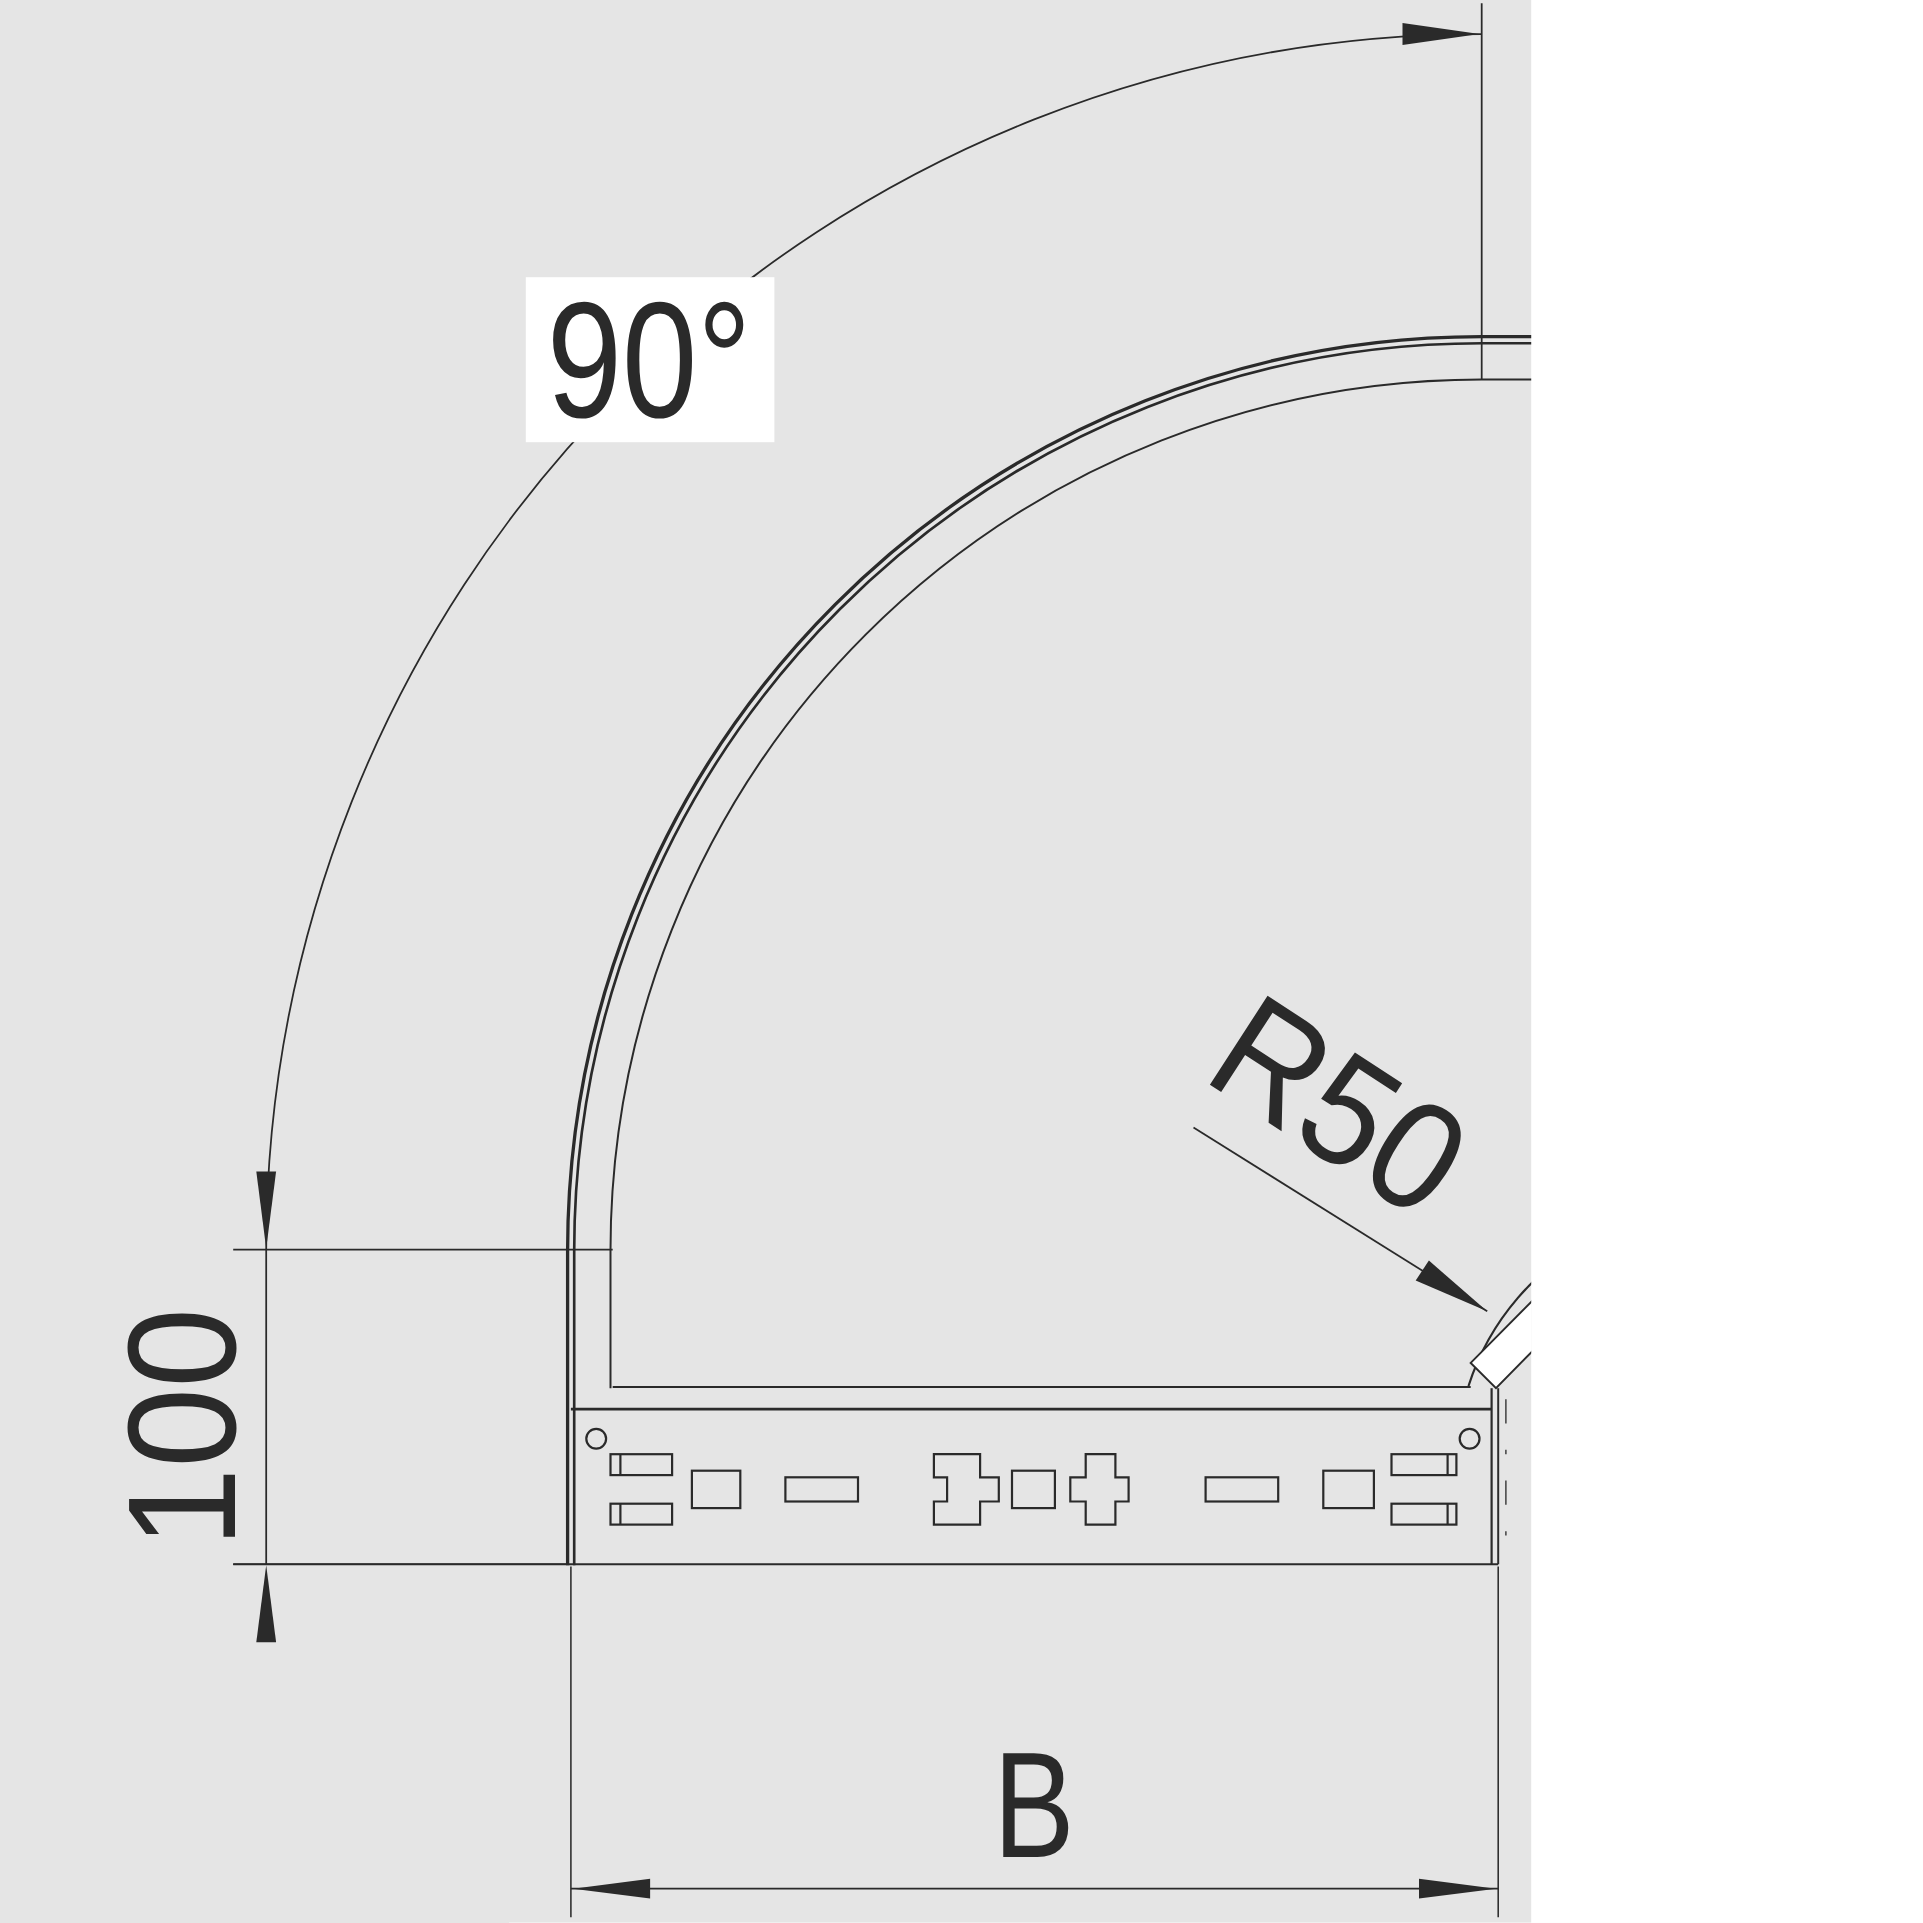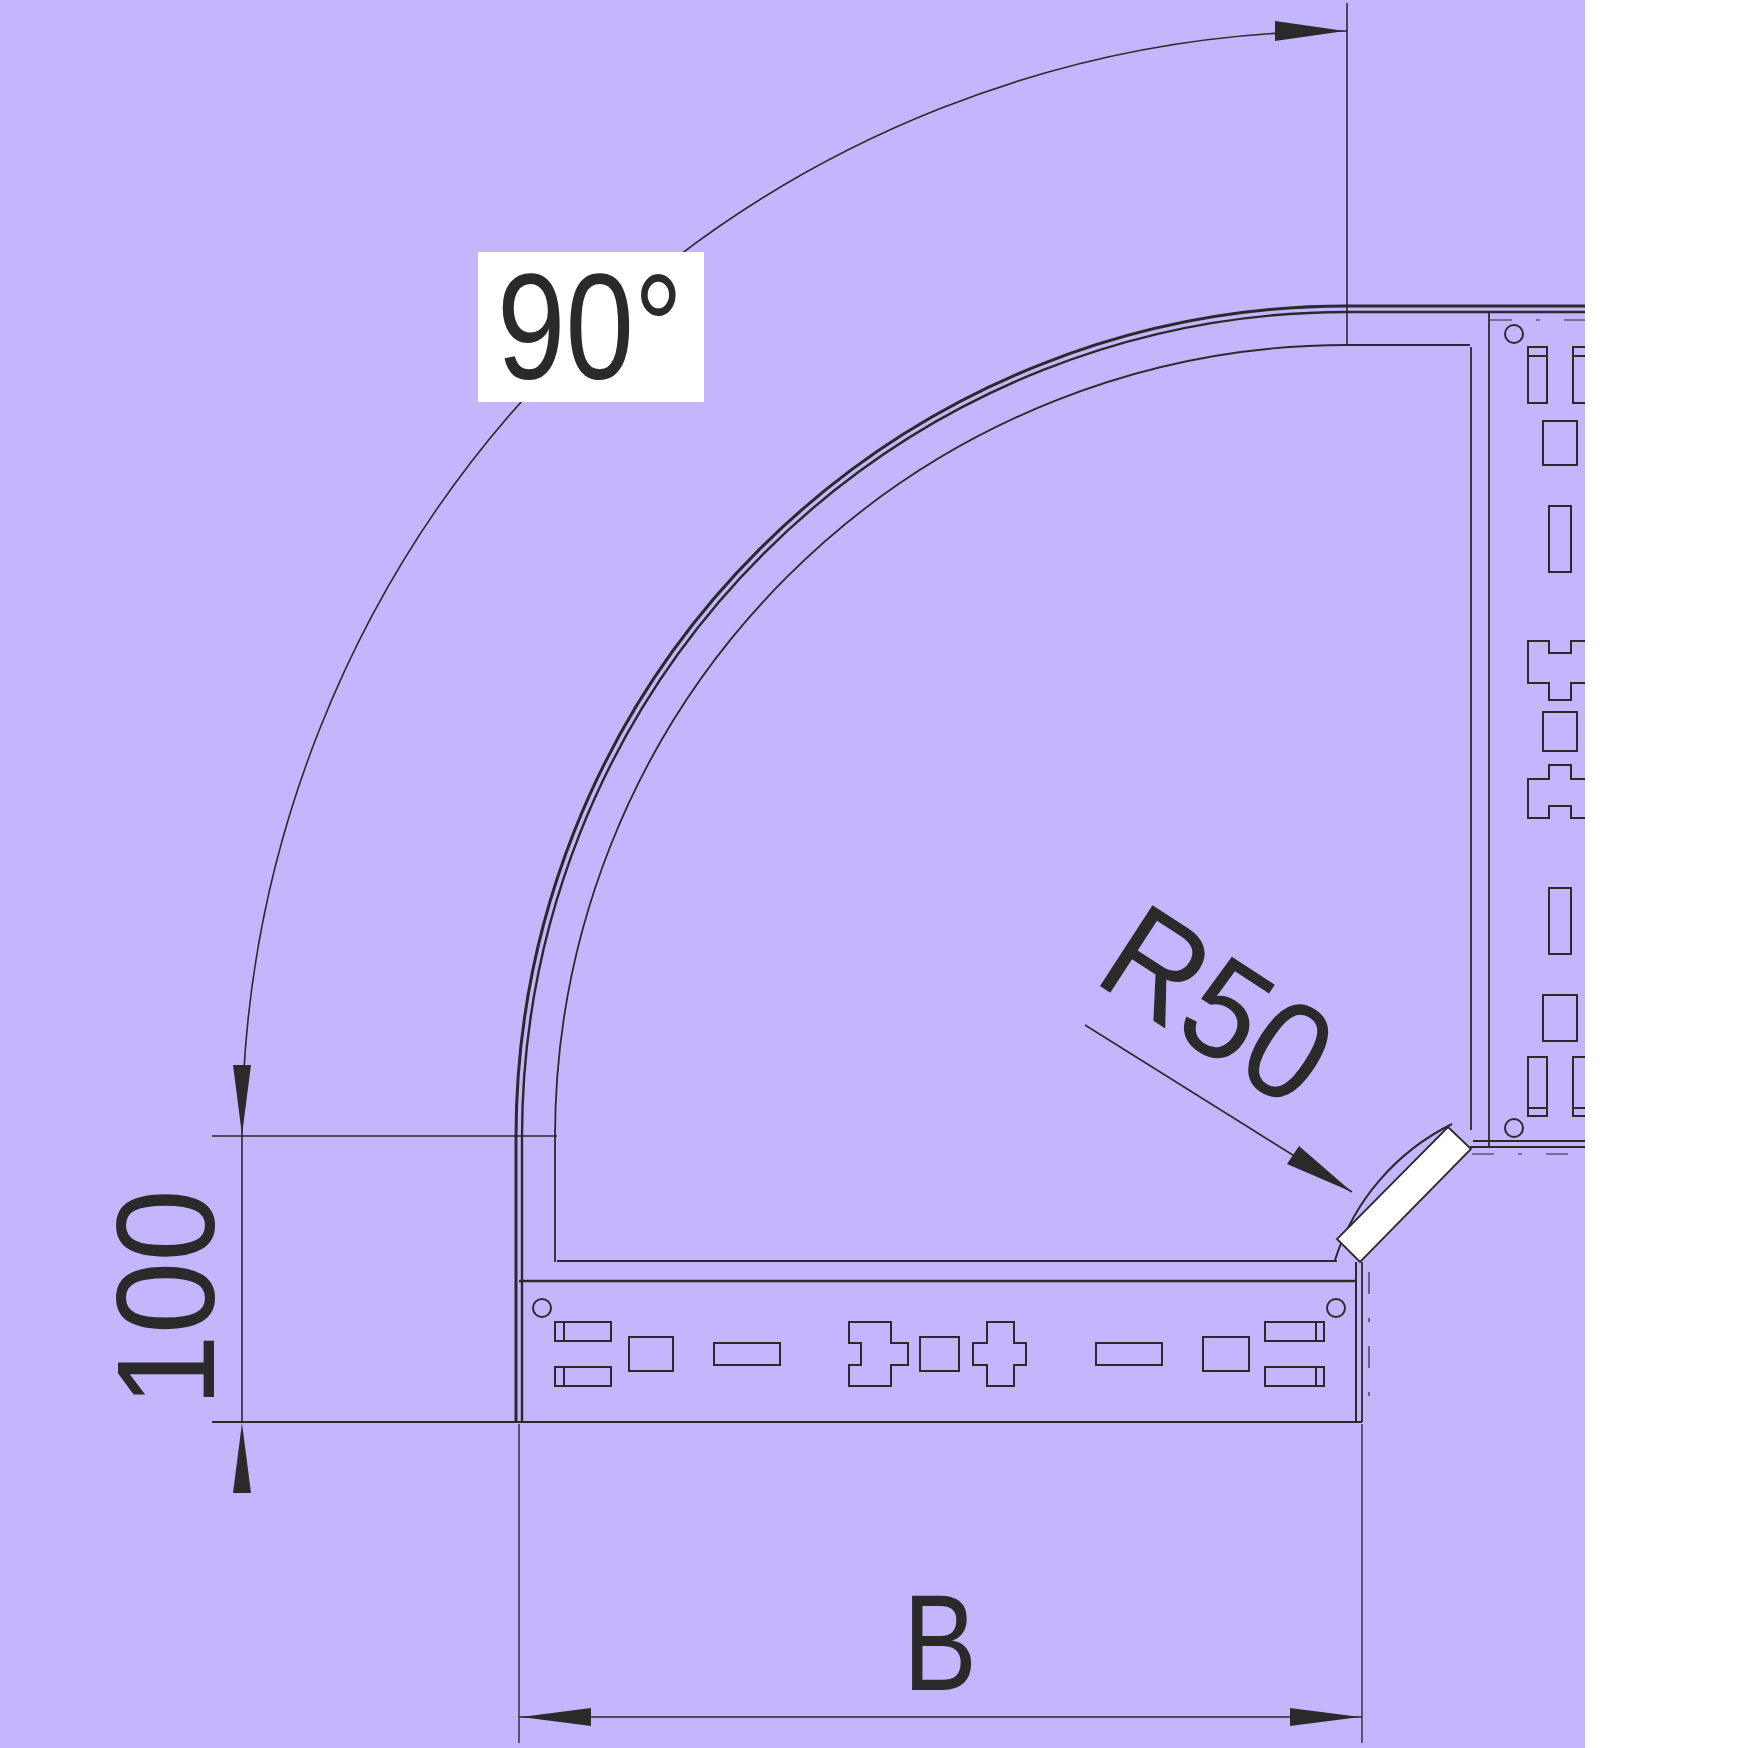--- a/index.html
+++ b/index.html
@@ -1,16 +1,16 @@
 <!DOCTYPE html>
 <html><head>
 <meta charset="utf-8">
 <style>
   html,body{margin:0;padding:0;background:#fff;}
-  .stage{width:1585px;height:1748px;position:relative;background:#c4b5fd;overflow:hidden;}
+  .stage{width:1392px;height:1748px;position:relative;background:#e5e5e5;overflow:hidden;}
   svg{display:block;}
   svg text{font-family:"Liberation Sans","DejaVu Sans",sans-serif;fill:#2a2a2a;}
   .ln{stroke:#2a2a2a;fill:none;}
   .arr{fill:#2a2a2a;stroke:none;}
   .whitefill{fill:#ffffff;}
 </style>
 </head>
 <body>
 
 <div class="stage">

